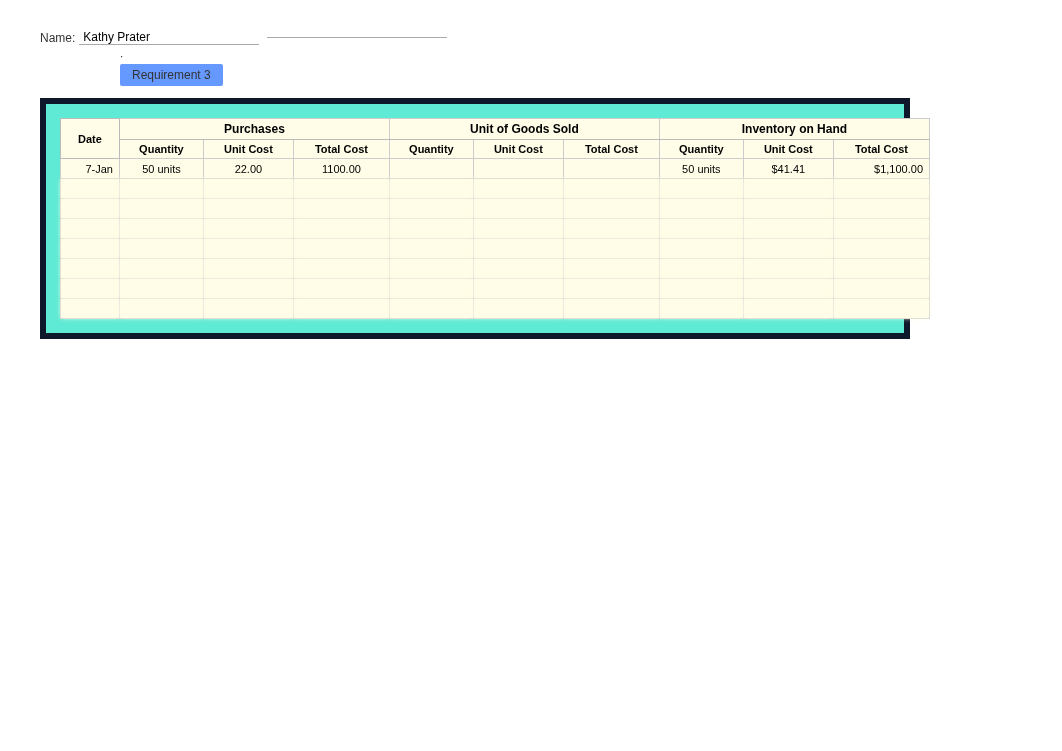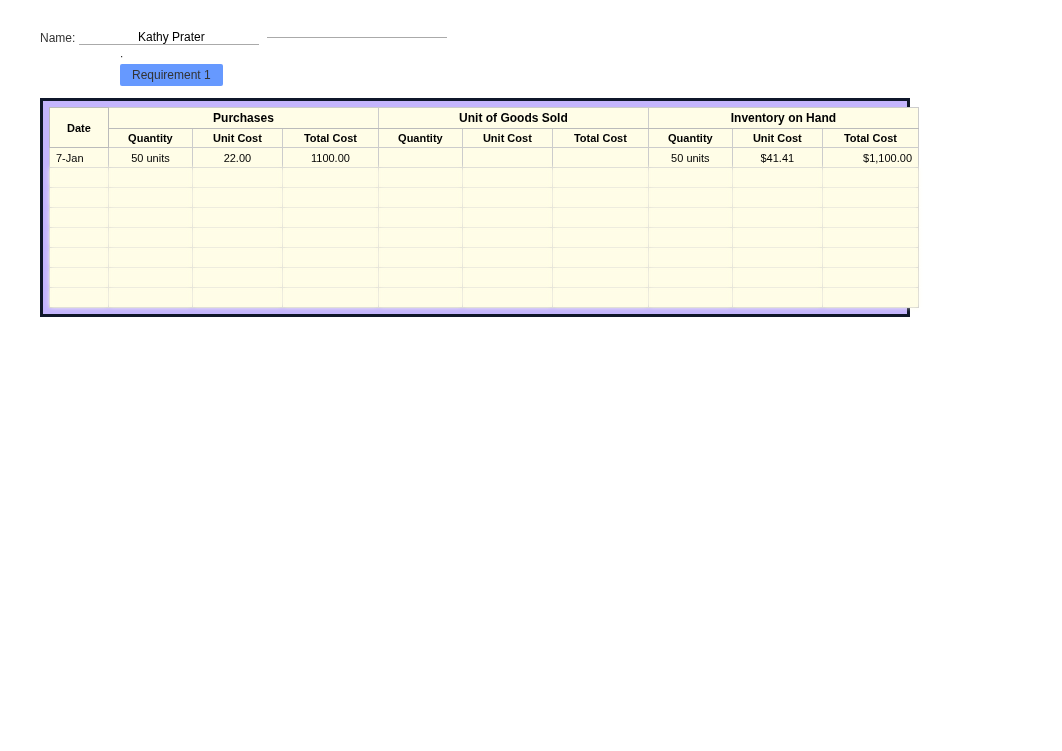--- a/index.html
+++ b/index.html
@@ -98,45 +98,45 @@
       background: #fffde7;
       border-bottom: 1px solid #bbb;
     }
 
     .full-table .col-header {
       font-weight: bold;
       background: #fffde7;
     }
 
     .outer-wrapper {
-      border: 3px solid #0f172a;
-      background: #c4b5fd;
+      border: 6px solid #0f172a;
+      background: #5eead4;
       width: 870px;
-      padding: 6px;
+      padding: 14px;
     }
   </style>
 </head>
 <body>
 
 <div class="page-container">
 
   
 
   
   <div class="name-row">
     <span class="name-label">Name:</span>
-    <span class="name-input-area" style="padding-left:4px;text-align:center;">Kathy Prater</span>
+    <span class="name-input-area" style="padding-left:4px;">Kathy Prater</span>
     <span style="display:inline-block;width:180px;border-bottom:1px solid #aaa;margin-left:8px;"></span>
   </div>
 
   
   <div class="dot-row">·</div>
 
   
-  <button class="requirement-btn">Requirement 1</button>
+  <button class="requirement-btn">Requirement 3</button>
 
   
 
   
   <div class="outer-wrapper">
     <table class="full-table">
       <thead>
 
         <tr>
           <th rowspan="2" style="border:1px solid #bbb;background:#fffde7;">Date</th>
@@ -156,21 +156,21 @@
           <th class="col-header">Total Cost</th>
 
           <th class="col-header">Quantity</th>
           <th class="col-header">Unit Cost</th>
           <th class="col-header">Total Cost</th>
         </tr>
       </thead>
       <tbody id="table-body">
 
       <tr>
-            <td style="padding: 3px 6px; border: 1px solid rgb(204, 204, 204); text-align: left; font-size: 11px; background: rgb(255, 253, 231); min-height: 20px; height: 20px;">7-Jan</td>
+            <td style="padding: 3px 6px; border: 1px solid rgb(204, 204, 204); text-align: right; font-size: 11px; background: rgb(255, 253, 231); min-height: 20px; height: 20px;">7-Jan</td>
             <td style="padding: 3px 6px; border: 1px solid rgb(204, 204, 204); text-align: center; font-size: 11px; background: rgb(255, 253, 231); min-height: 20px; height: 20px;">50 units</td>
             <td style="padding: 3px 6px; border: 1px solid rgb(204, 204, 204); text-align: center; font-size: 11px; background: rgb(255, 253, 231); min-height: 20px; height: 20px;">22.00</td>
             <td style="padding: 3px 6px; border: 1px solid rgb(204, 204, 204); text-align: center; font-size: 11px; background: rgb(255, 253, 231); min-height: 20px; height: 20px;">1100.00</td>
             <td style="padding: 3px 6px; border: 1px solid rgb(204, 204, 204); text-align: center; font-size: 11px; background: rgb(255, 253, 231); min-height: 20px; height: 20px;">&nbsp;</td>
             <td style="padding: 3px 6px; border: 1px solid rgb(204, 204, 204); text-align: center; font-size: 11px; background: rgb(255, 253, 231); min-height: 20px; height: 20px;">&nbsp;</td>
             <td style="padding: 3px 6px; border: 1px solid rgb(204, 204, 204); text-align: center; font-size: 11px; background: rgb(255, 253, 231); min-height: 20px; height: 20px;">&nbsp;</td>
             <td style="padding: 3px 6px; border: 1px solid rgb(204, 204, 204); text-align: center; font-size: 11px; background: rgb(255, 253, 231); min-height: 20px; height: 20px;">50 units</td>
             <td style="padding: 3px 6px; border: 1px solid rgb(204, 204, 204); text-align: center; font-size: 11px; background: rgb(255, 253, 231); min-height: 20px; height: 20px;">$41.41</td>
             <td style="padding: 3px 6px; border: 1px solid rgb(204, 204, 204); text-align: right; font-size: 11px; background: rgb(255, 253, 231); min-height: 20px; height: 20px;">$1,100.00</td>
           </tr>

